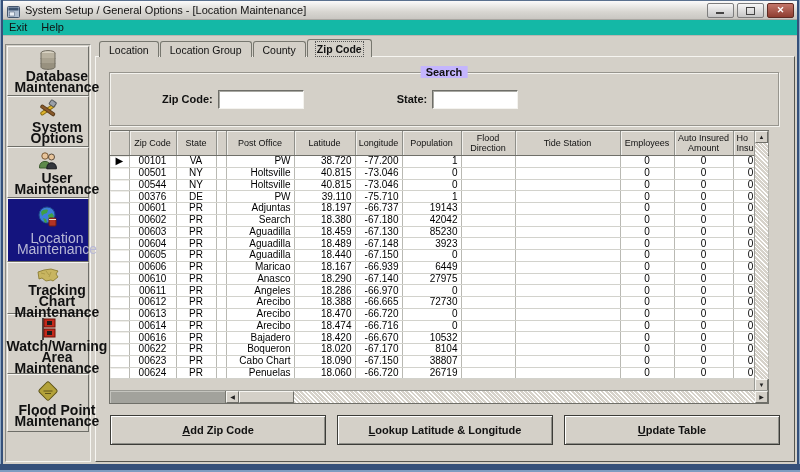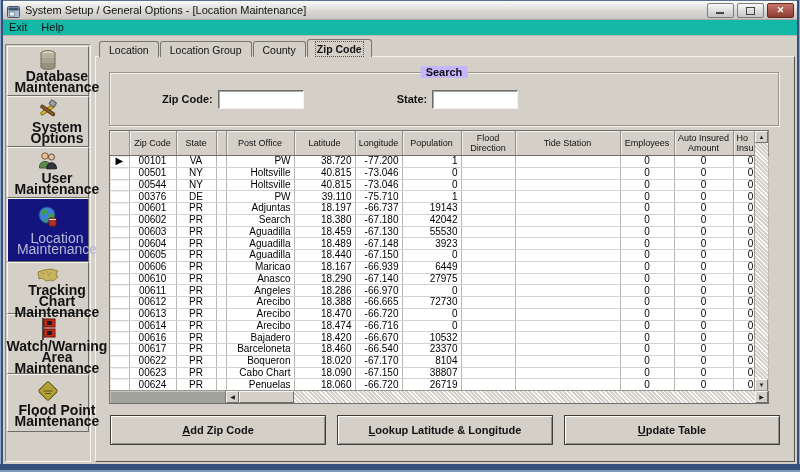--- a/index.html
+++ b/index.html
@@ -361,21 +361,21 @@
               <td class="c-center">0</td>
             </tr>
             <tr>
               <td class="sel-cell"></td>
               <td class="c-center">00603</td>
               <td class="c-center">PR</td>
               <td class="divider-cell"></td>
               <td class="c-right">Aguadilla</td>
               <td class="c-right">18.459</td>
               <td class="c-right">-67.130</td>
-              <td class="c-right">55530</td>
+              <td class="c-right">85230</td>
               <td class="c-center"></td>
               <td class="c-tide"></td>
               <td class="c-center">0</td>
               <td class="c-center">0</td>
               <td class="c-center">0</td>
             </tr>
             <tr>
               <td class="sel-cell"></td>
               <td class="c-center">00604</td>
               <td class="c-center">PR</td>
@@ -497,35 +497,20 @@
             </tr>
             <tr>
               <td class="sel-cell"></td>
               <td class="c-center">00616</td>
               <td class="c-center">PR</td>
               <td class="divider-cell"></td>
               <td class="c-right">Bajadero</td>
               <td class="c-right">18.420</td>
               <td class="c-right">-66.670</td>
               <td class="c-right">10532</td>
-              <td class="c-center"></td>
-              <td class="c-tide"></td>
-              <td class="c-center">0</td>
-              <td class="c-center">0</td>
-              <td class="c-center">0</td>
-            </tr>
-            <tr>
-              <td class="sel-cell"></td>
-              <td class="c-center">00617</td>
-              <td class="c-center">PR</td>
-              <td class="divider-cell"></td>
-              <td class="c-right">Barceloneta</td>
-              <td class="c-right">18.460</td>
-              <td class="c-right">-66.540</td>
-              <td class="c-right">23370</td>
               <td class="c-center"></td>
               <td class="c-tide"></td>
               <td class="c-center">0</td>
               <td class="c-center">0</td>
               <td class="c-center">0</td>
             </tr>
             <tr>
               <td class="sel-cell"></td>
               <td class="c-center">00622</td>
               <td class="c-center">PR</td>

